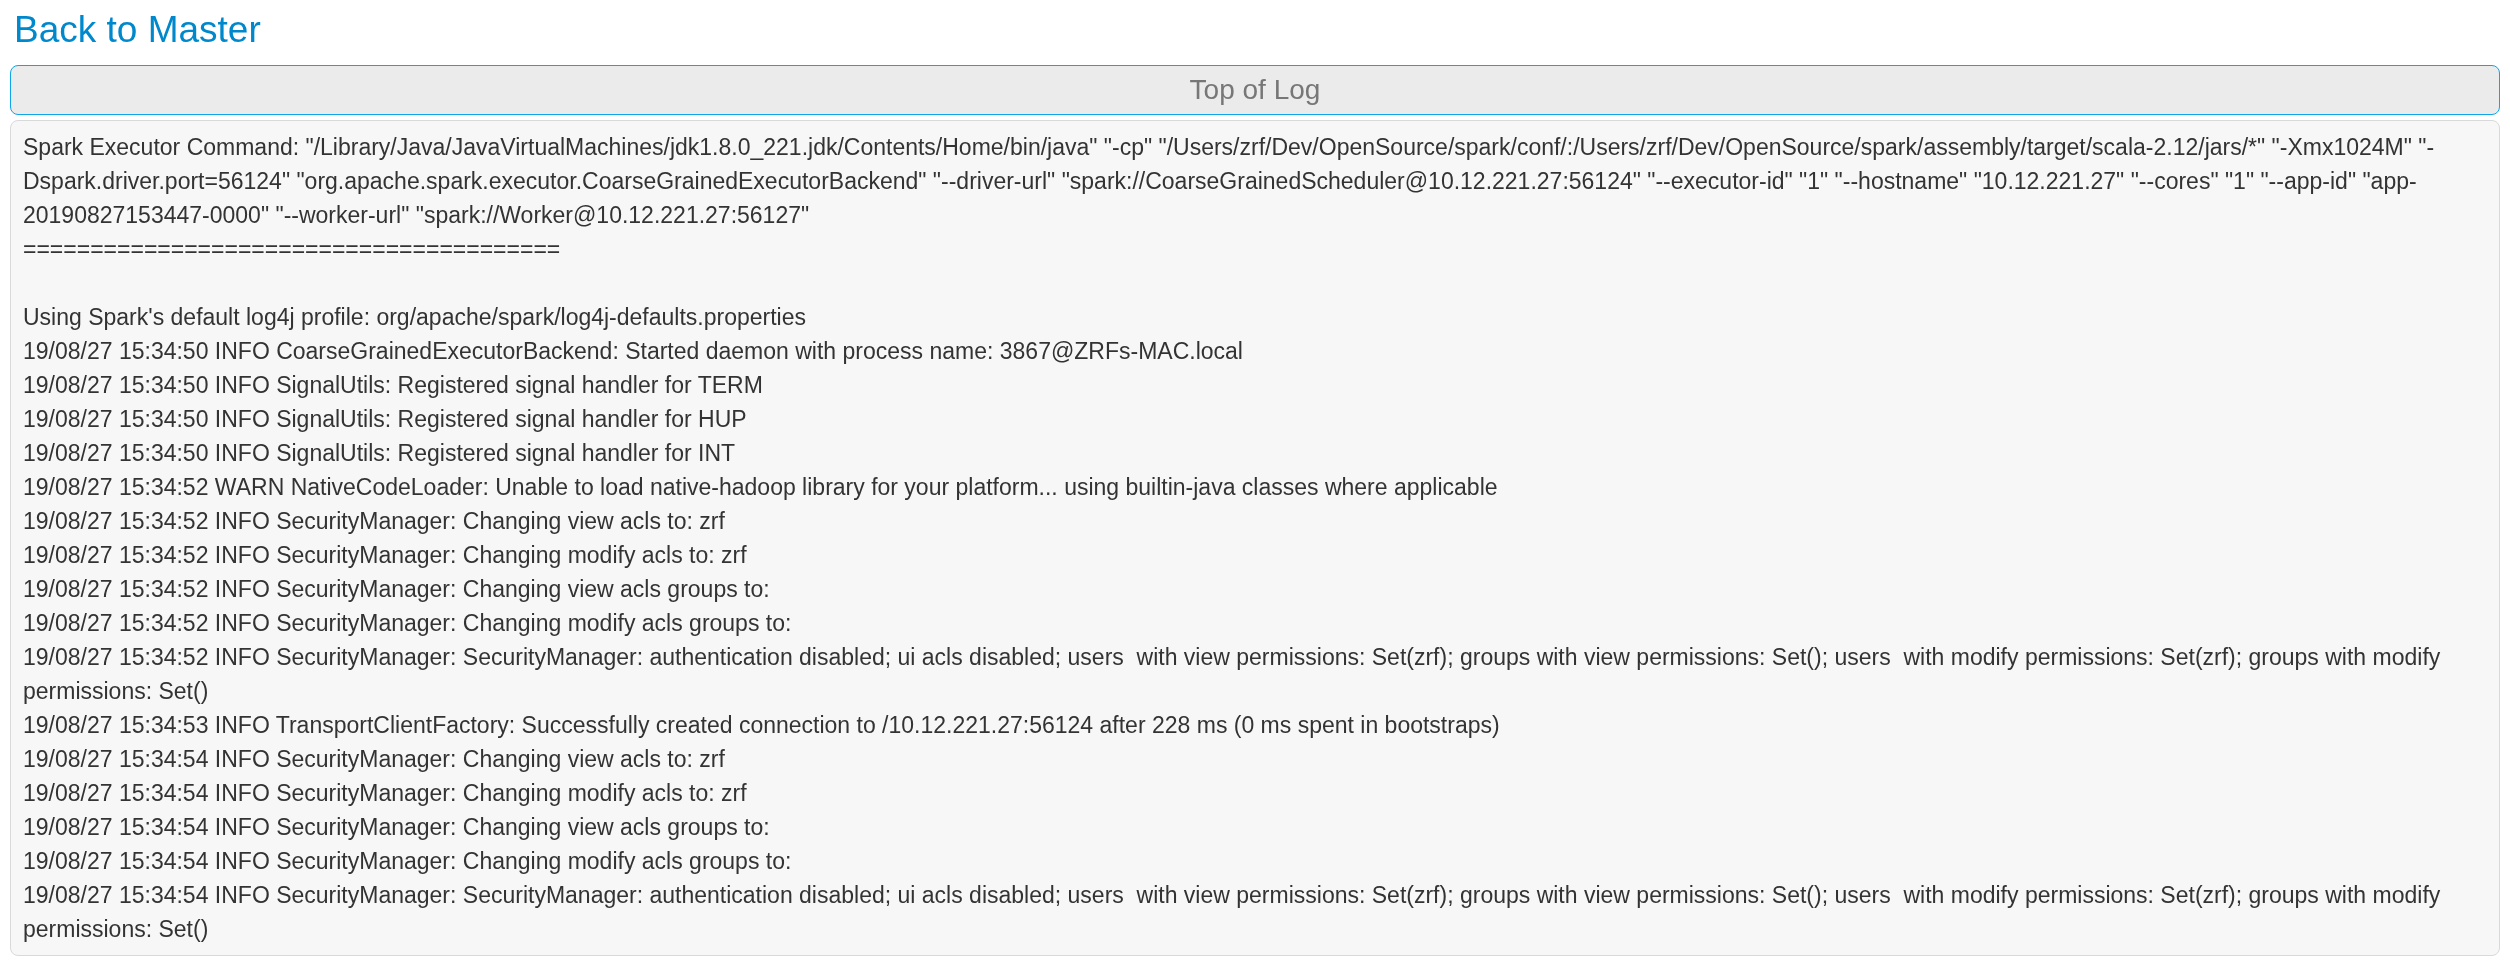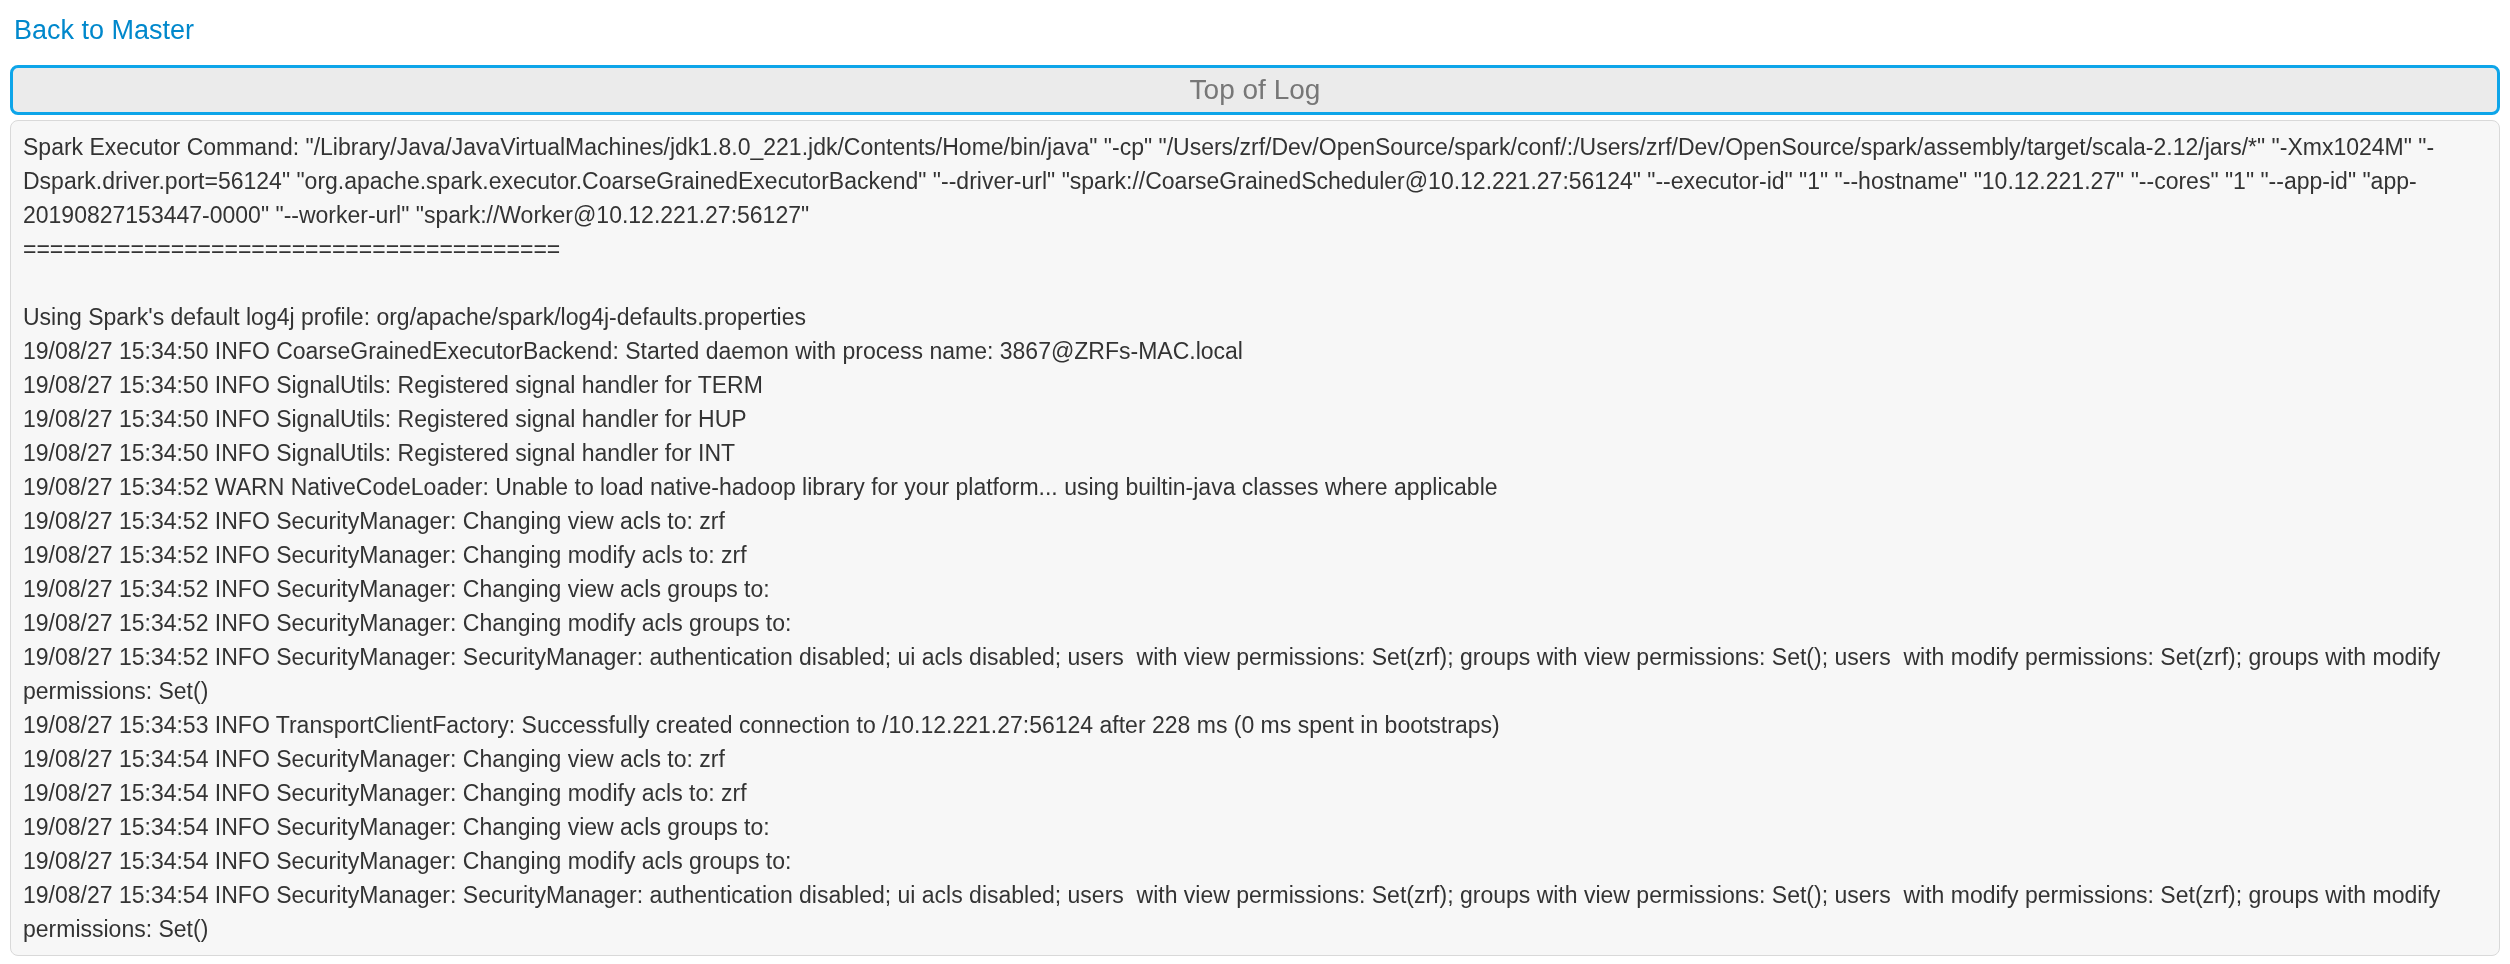--- a/index.html
+++ b/index.html
@@ -10,38 +10,38 @@
     background: #ffffff;
     font-family: "Liberation Sans", "DejaVu Sans", sans-serif;
     color: #2b2b2b;
   }
   .page {
     padding: 14px 10px 0 10px;
   }
   .back-link {
     display: inline-block;
     margin-left: 4px;
-    font-size: 27px;
+    font-size: 37px;
     line-height: 32px;
     color: #0088cc;
     text-decoration: none;
     cursor: pointer;
   }
   .byte-range {
     margin-top: 26px;
     margin-left: 1px;
     font-size: 27px;
     line-height: 32px;
     color: #2b2b2b;
   }
   .log-header {
     margin-top: 19px;
     height: 50px;
     background: #ebebeb;
-    border: 3px solid #0ea5e9;
+    border: 1px solid #0ea5e9;
     border-radius: 8px;
     display: flex;
     align-items: center;
     justify-content: center;
   }
   .log-header .title {
     font-size: 28px;
     color: #777777;
   }
   .log-box {

